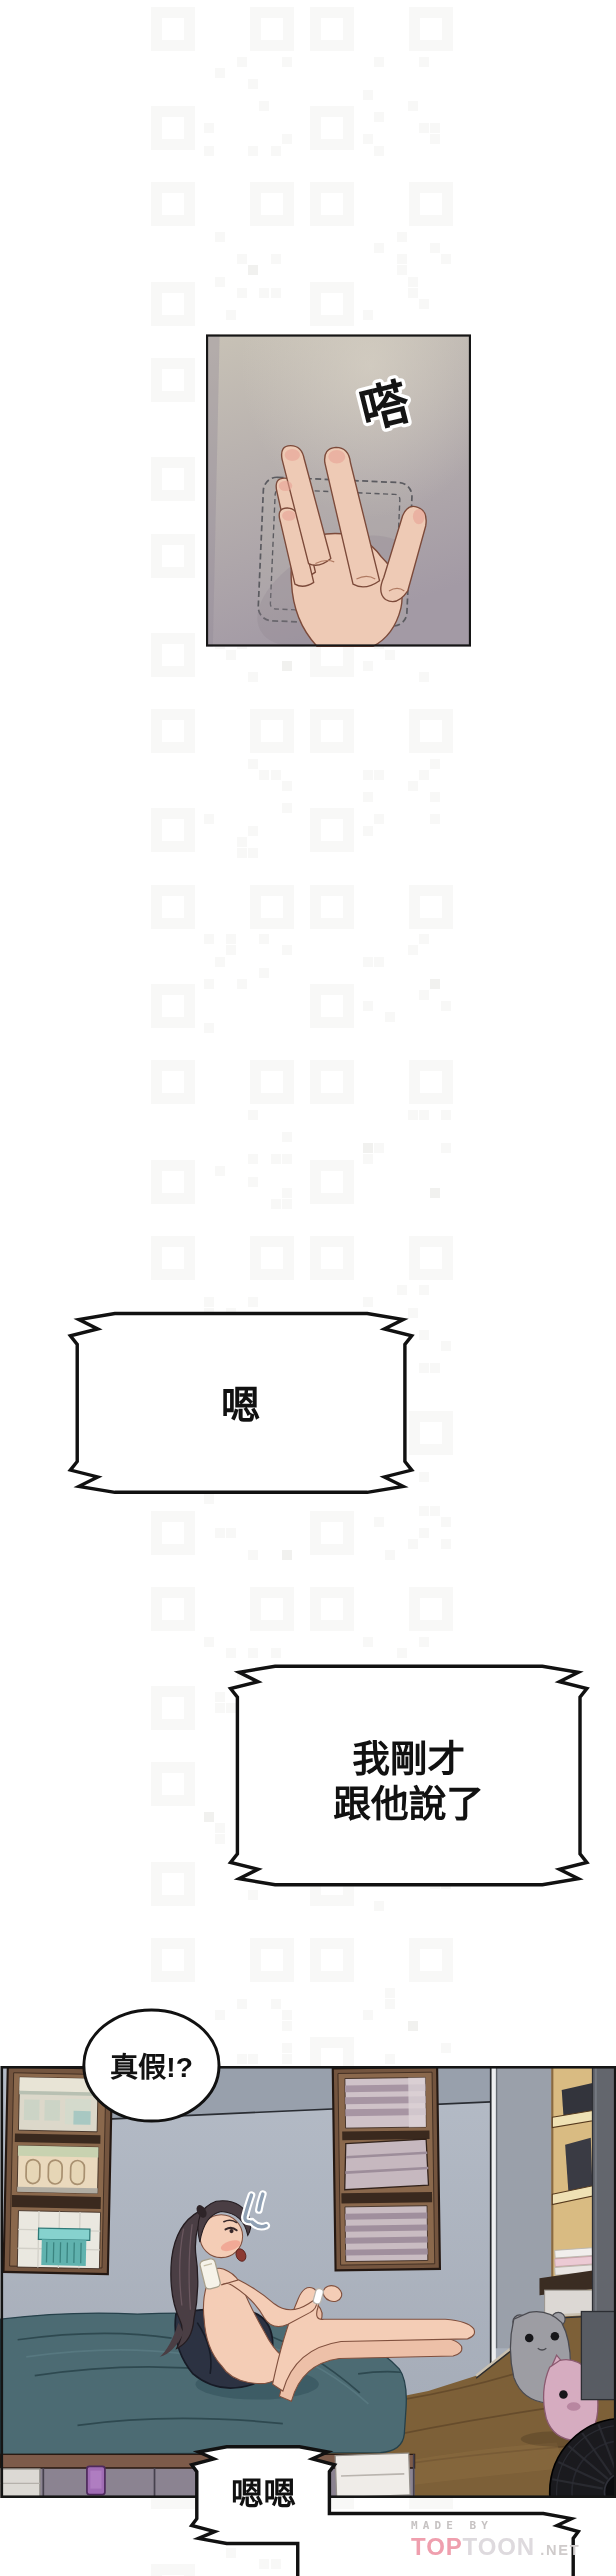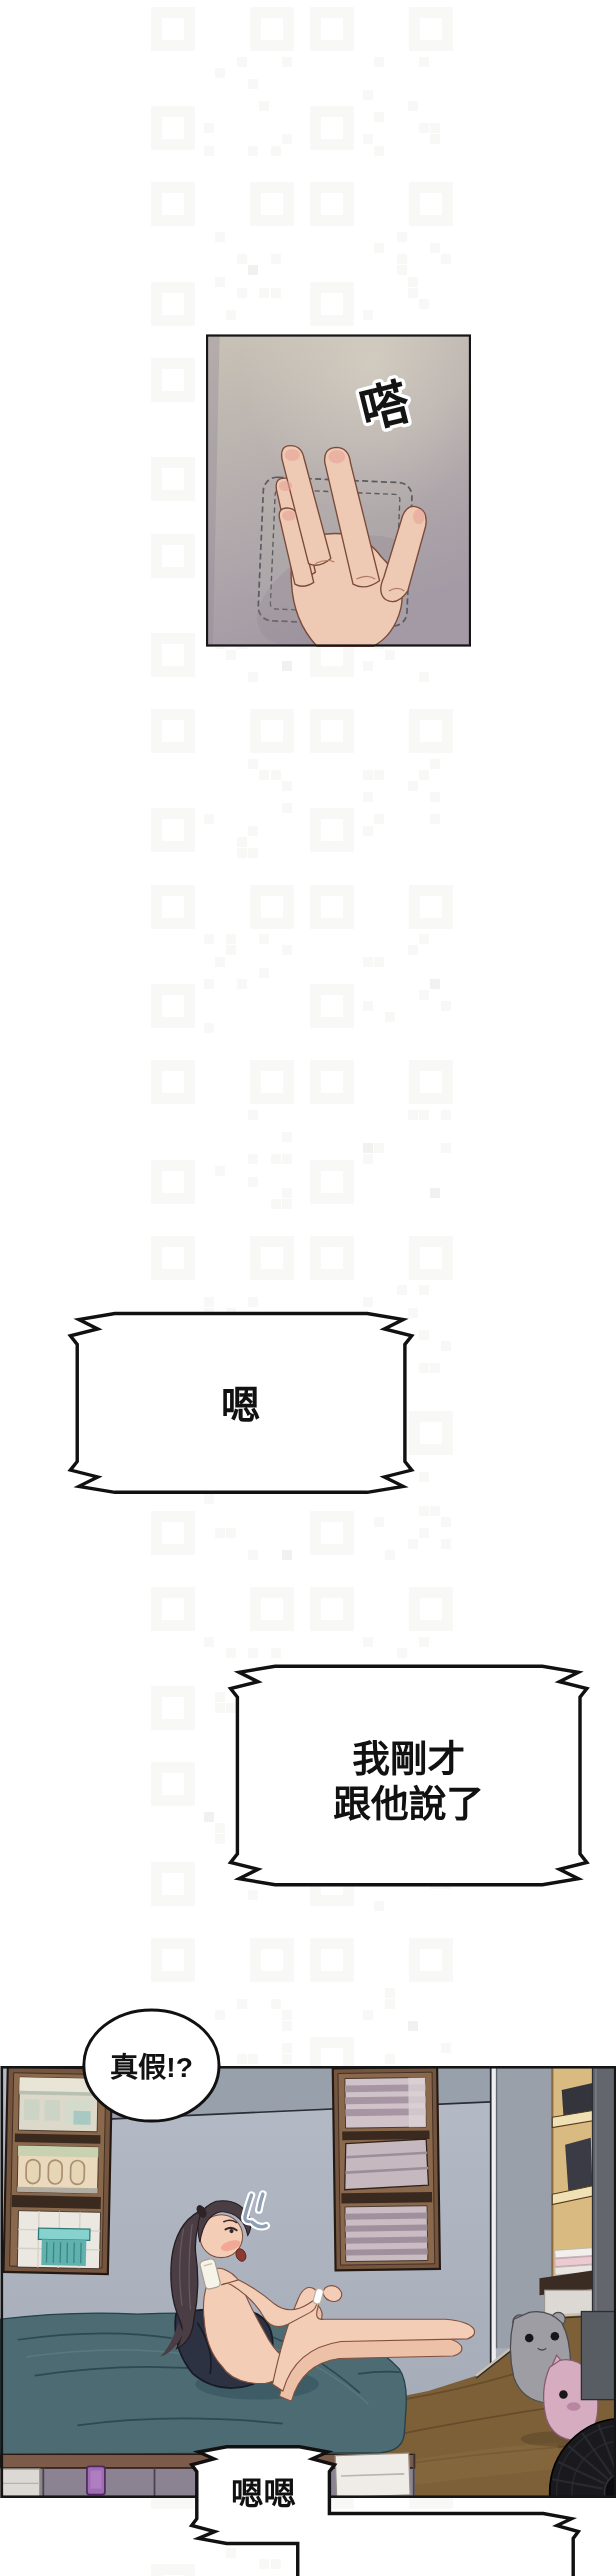--- a/index.html
+++ b/index.html
@@ -702,15 +702,21 @@
   <svg class="abs z3" style="left:77px;top:2002px" width="154" height="127" viewBox="90 2338 180 148">
     <ellipse cx="177" cy="2412" rx="79" ry="65" fill="#ffffff" stroke="#111111" stroke-width="3.5"></ellipse>
     <text class="bubble-text" x="177" y="2414" font-size="33" text-anchor="middle" dominant-baseline="central">真假!?</text>
   </svg>
 
   <svg class="abs z3" style="left:171px;top:2428px" width="428" height="148" viewBox="200 2835 500 173">
     <path d="M 265,2857 L 350,2857 L 383,2863 L 365,2871 L 391,2878 L 385,2886 L 385,2935 L 635,2935 L 668,2941 L 651,2949 L 676,2956 L 670,2964 L 670,3012 L 348,3012 L 348,2970 L 265,2970 L 232,2964 L 251,2956 L 224,2949 L 230,2941 L 230,2886 L 224,2878 L 250,2871 L 232,2863 Z" fill="#ffffff" stroke="#111111" stroke-width="4" stroke-linejoin="miter"></path>
     <text class="bubble-text" x="308" y="2912" font-size="38" text-anchor="middle" dominant-baseline="central">嗯嗯</text>
   </svg>
 
+  <div class="abs z4" style="left:411px;top:2519px">
+    <div class="made-by">MADE BY</div>
+    <div class="brand-line">
+      <span class="brand-top">TOP</span><span class="brand-toon">TOON</span><span class="brand-tld">.NET</span>
+    </div>
+  </div>
 
 </div>
 
 
 </body></html>

